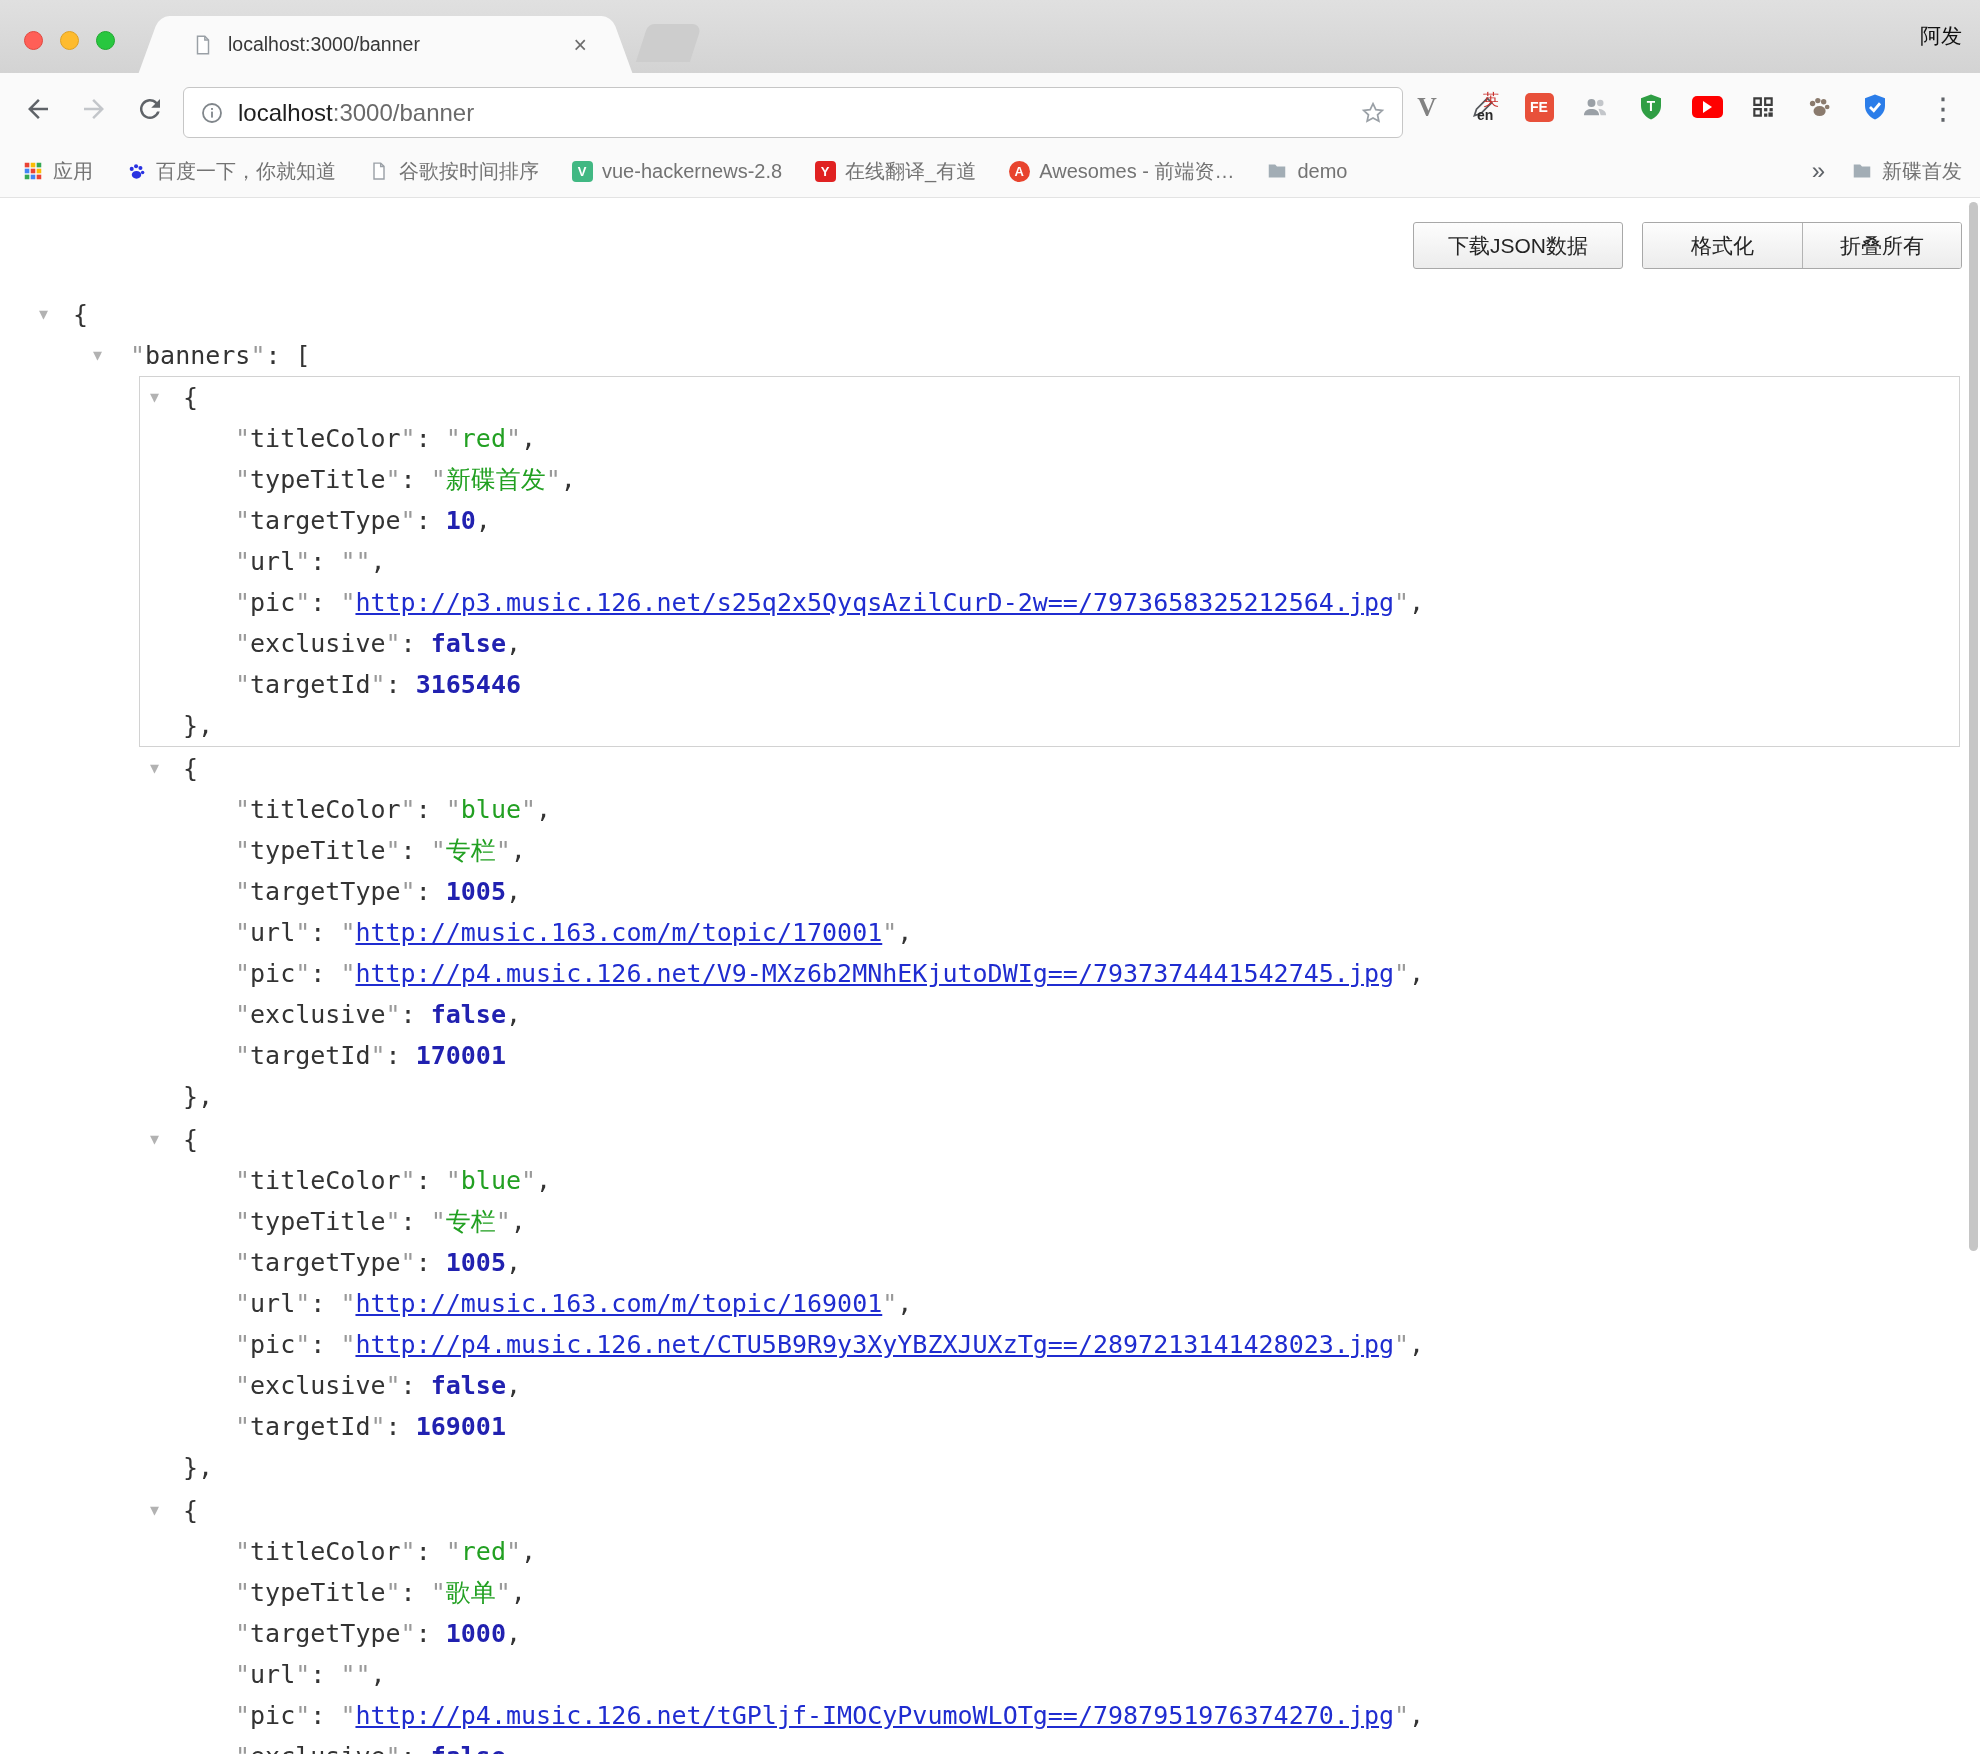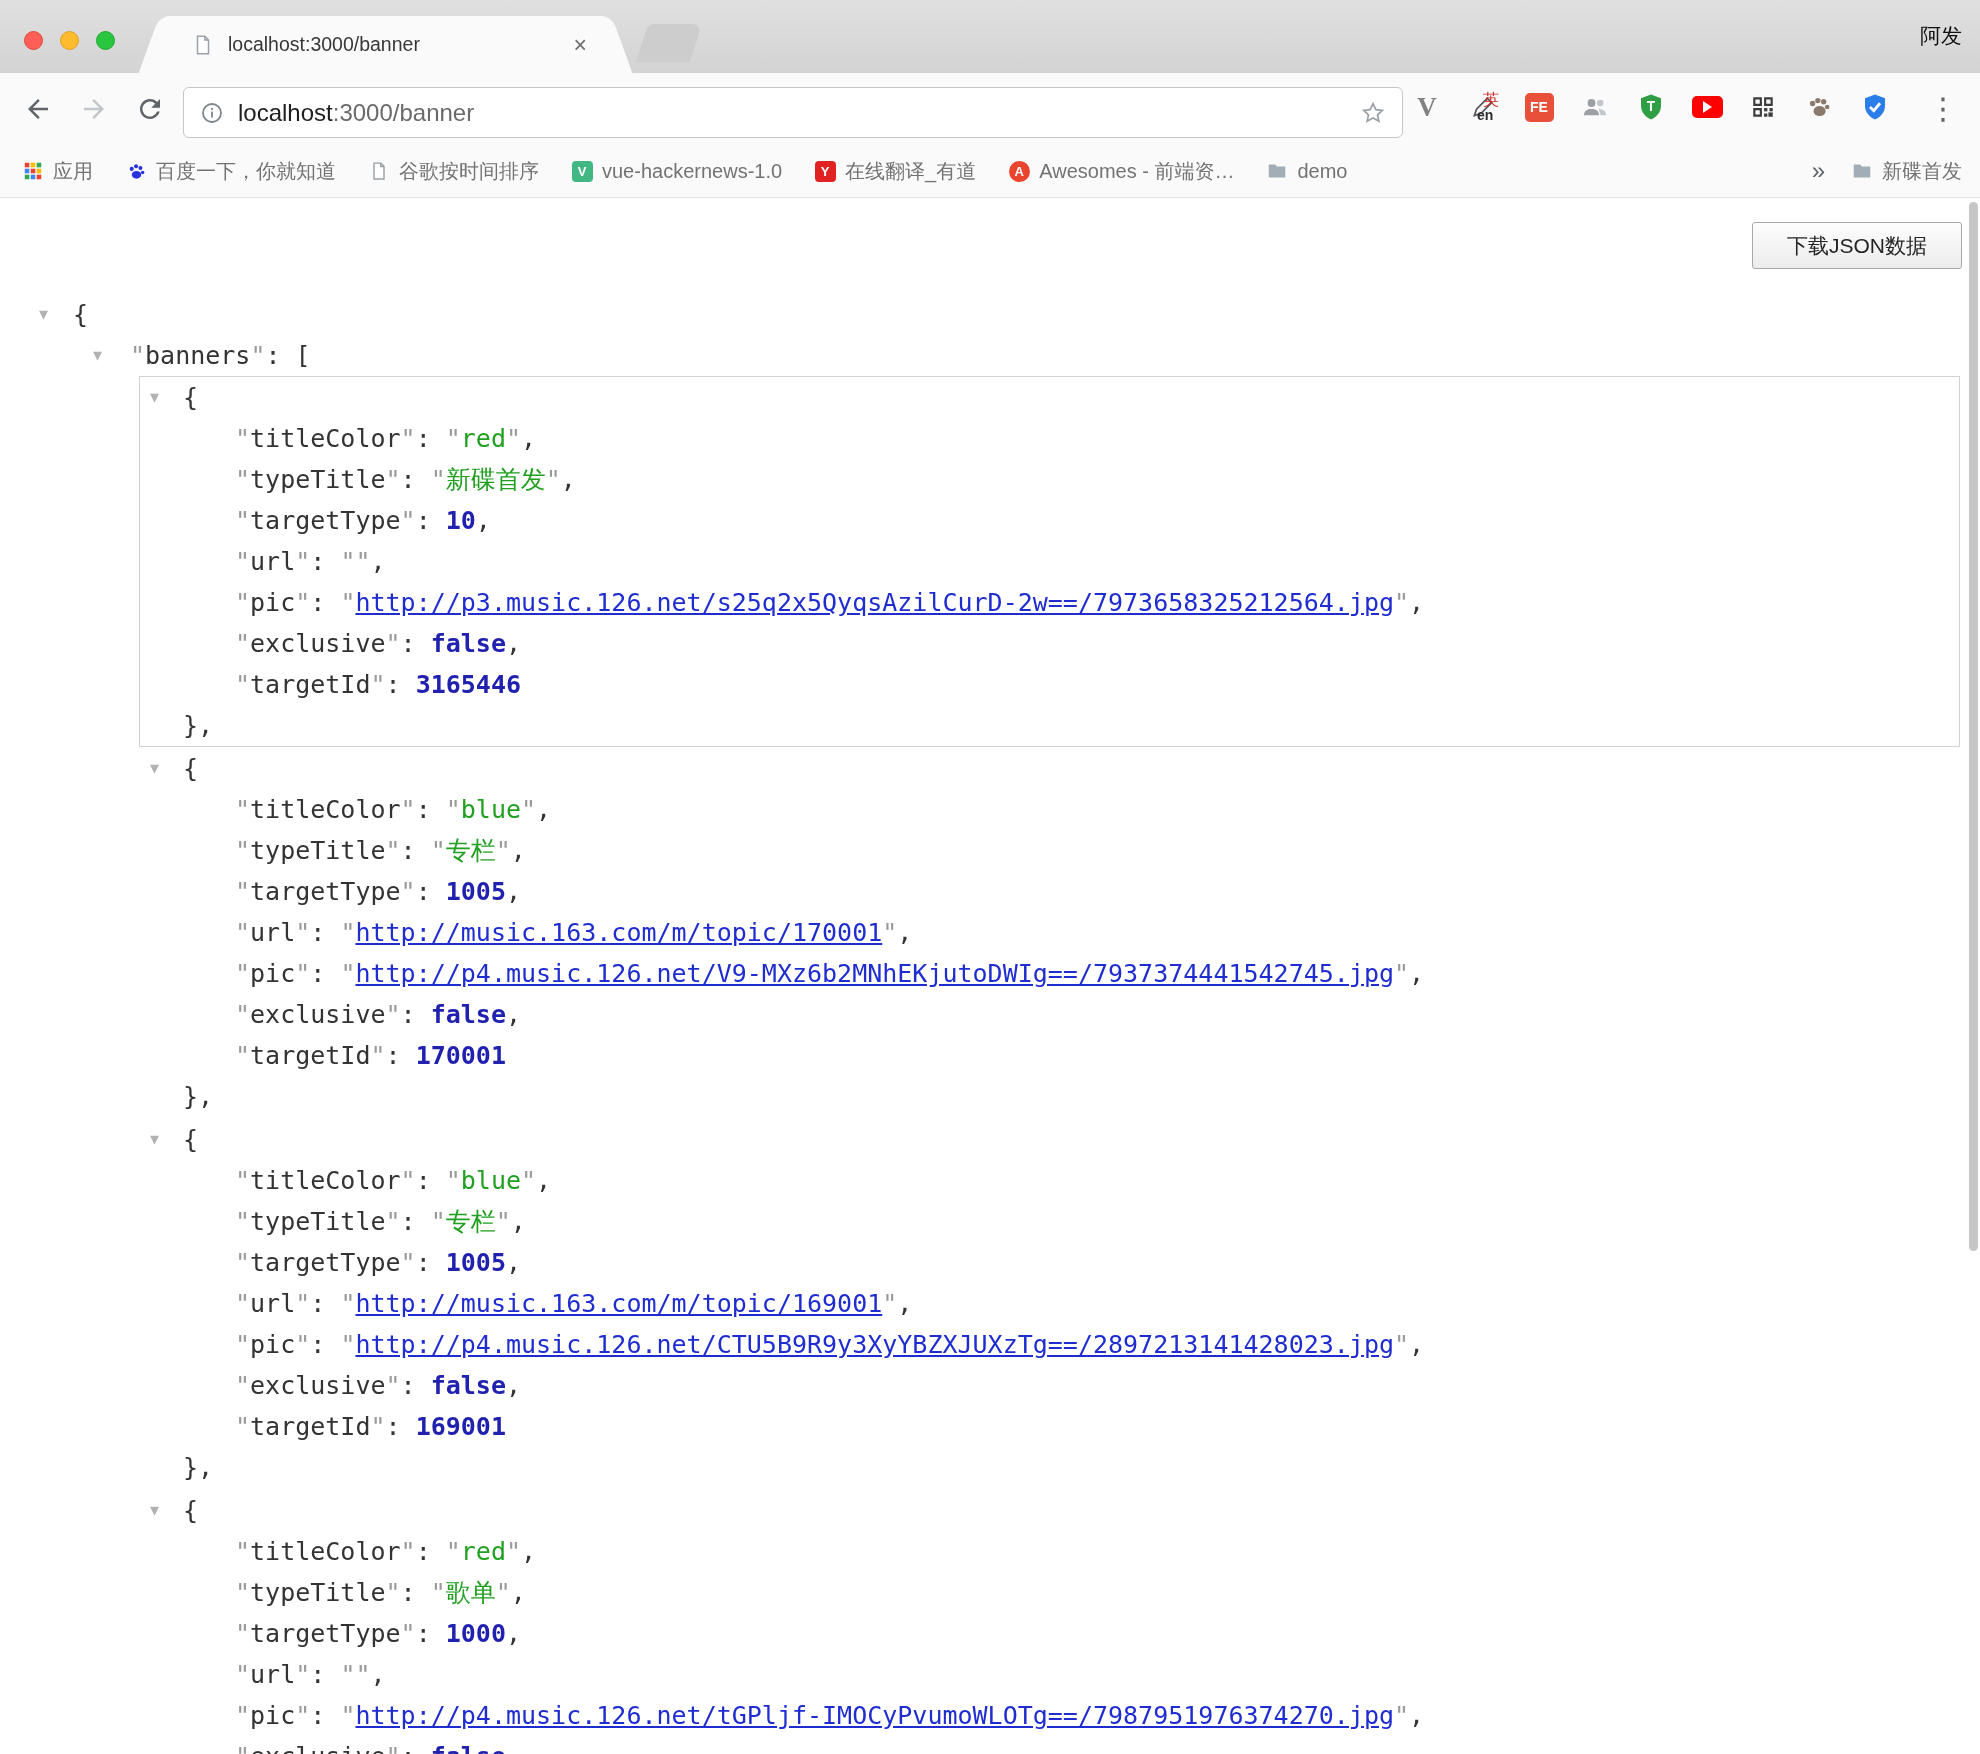--- a/index.html
+++ b/index.html
@@ -247,21 +247,21 @@
           <path d="M6 2.5h8l4 4V21.5H6z" fill="#fff" stroke="#9aa0a6" stroke-width="1.7"></path>
           <path d="M14 2.5v4h4" fill="none" stroke="#9aa0a6" stroke-width="1.7"></path>
         </svg>
     </span>
     <span class="bm-label">谷歌按时间排序</span>
   </div>
   <div class="bm">
     <span class="bm-ic">
         <span class="tile vue">V</span>
       </span>
-    <span class="bm-label">vue-hackernews-1.0</span>
+    <span class="bm-label">vue-hackernews-2.8</span>
   </div>
   <div class="bm">
     <span class="bm-ic">
         <span class="tile ydao">Y</span>
       </span>
     <span class="bm-label">在线翻译_有道</span>
   </div>
   <div class="bm">
     <span class="bm-ic">
         <span class="tile awe">A</span>
@@ -285,20 +285,24 @@
           </svg>
       </span>
       <span class="bm-label">新碟首发</span>
     </div>
   </div>
 </div>
 
 <div class="content">
   <div class="actions">
     <div class="btn">下载JSON数据</div>
+    <div class="seg-group">
+      <div class="seg">格式化</div>
+      <div class="seg">折叠所有</div>
+    </div>
   </div>
 
   <div class="json">
     <div class="jline l0">
       <span class="tri">▼</span><span class="p">{</span>
     </div>
     <div class="jline l1">
       <span class="tri">▼</span><span class="q">"</span><span class="k">banners</span><span class="q">"</span><span class="p">: [</span>
     </div>
     <div>

